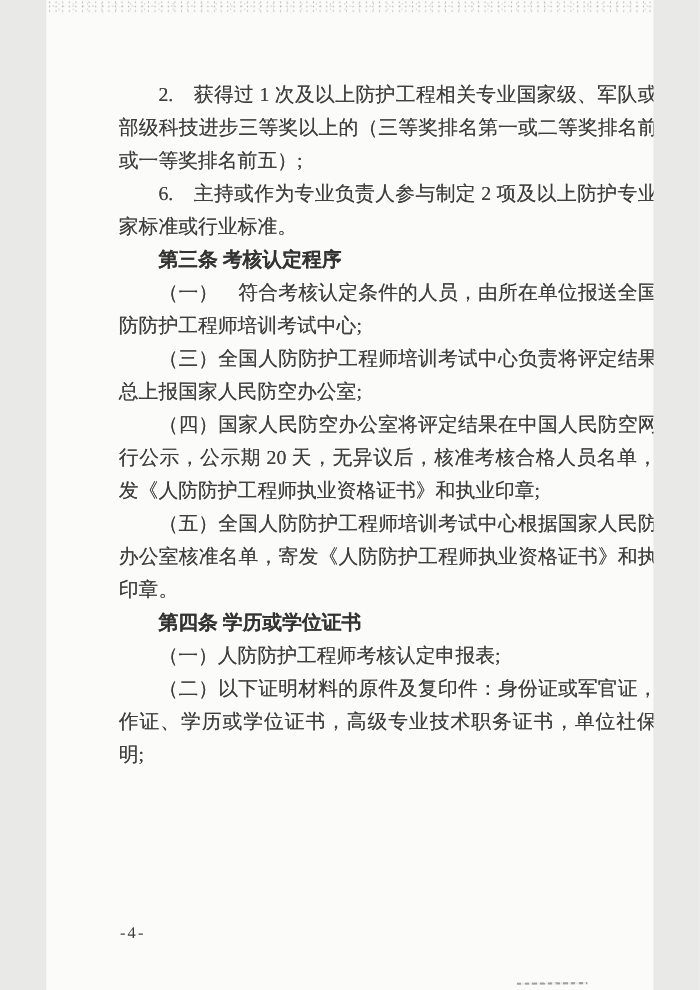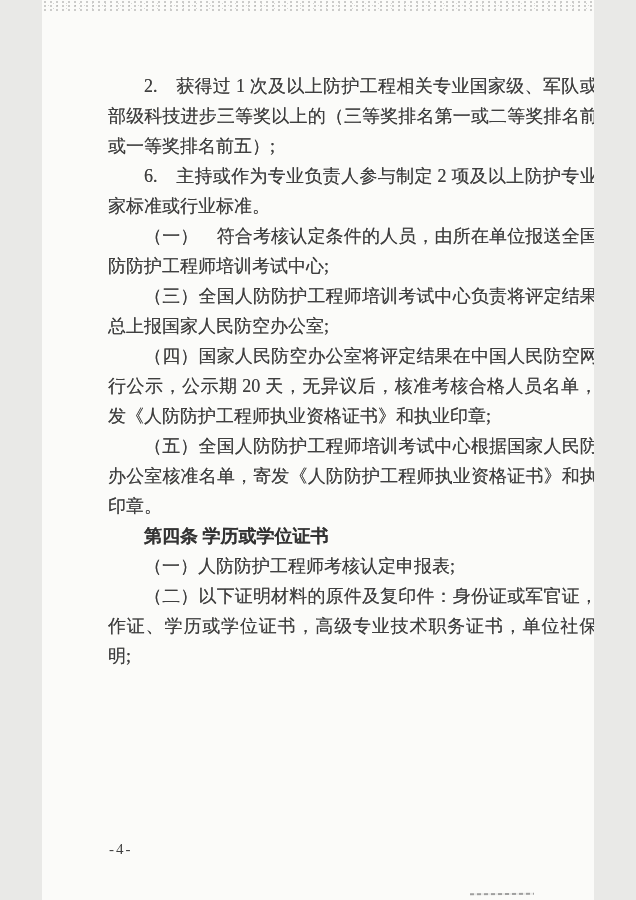--- a/index.html
+++ b/index.html
@@ -102,20 +102,21 @@
 <body>
 
 <div class="page">
   <div class="noise-top"></div>
   <div class="fold-line"></div>
   <div class="edge-line"></div>
 
   <div class="text-block">
       <div class="para">2.　获得过 1 次及以上防护工程相关专业国家级、军队或省部级科技进步三等奖以上的（三等奖排名第一或二等奖排名前三或一等奖排名前五）;</div>
       <div class="para">6.　主持或作为专业负责人参与制定 2 项及以上防护专业国家标准或行业标准。</div>
+      <div class="para heading">第三条 考核认定程序</div>
       <div class="para">（一）　符合考核认定条件的人员，由所在单位报送全国人防防护工程师培训考试中心;</div>
       <div class="para">（三）全国人防防护工程师培训考试中心负责将评定结果汇总上报国家人民防空办公室;</div>
       <div class="para">（四）国家人民防空办公室将评定结果在中国人民防空网进行公示，公示期 20 天，无异议后，核准考核合格人员名单，签发《人防防护工程师执业资格证书》和执业印章;</div>
       <div class="para">（五）全国人防防护工程师培训考试中心根据国家人民防空办公室核准名单，寄发《人防防护工程师执业资格证书》和执业印章。</div>
       <div class="para heading">第四条 学历或学位证书</div>
       <div class="para">（一）人防防护工程师考核认定申报表;</div>
       <div class="para">（二）以下证明材料的原件及复印件：身份证或军官证，工作证、学历或学位证书，高级专业技术职务证书，单位社保证明;</div>
     </div>
 
   <div class="page-number">-4-</div>

